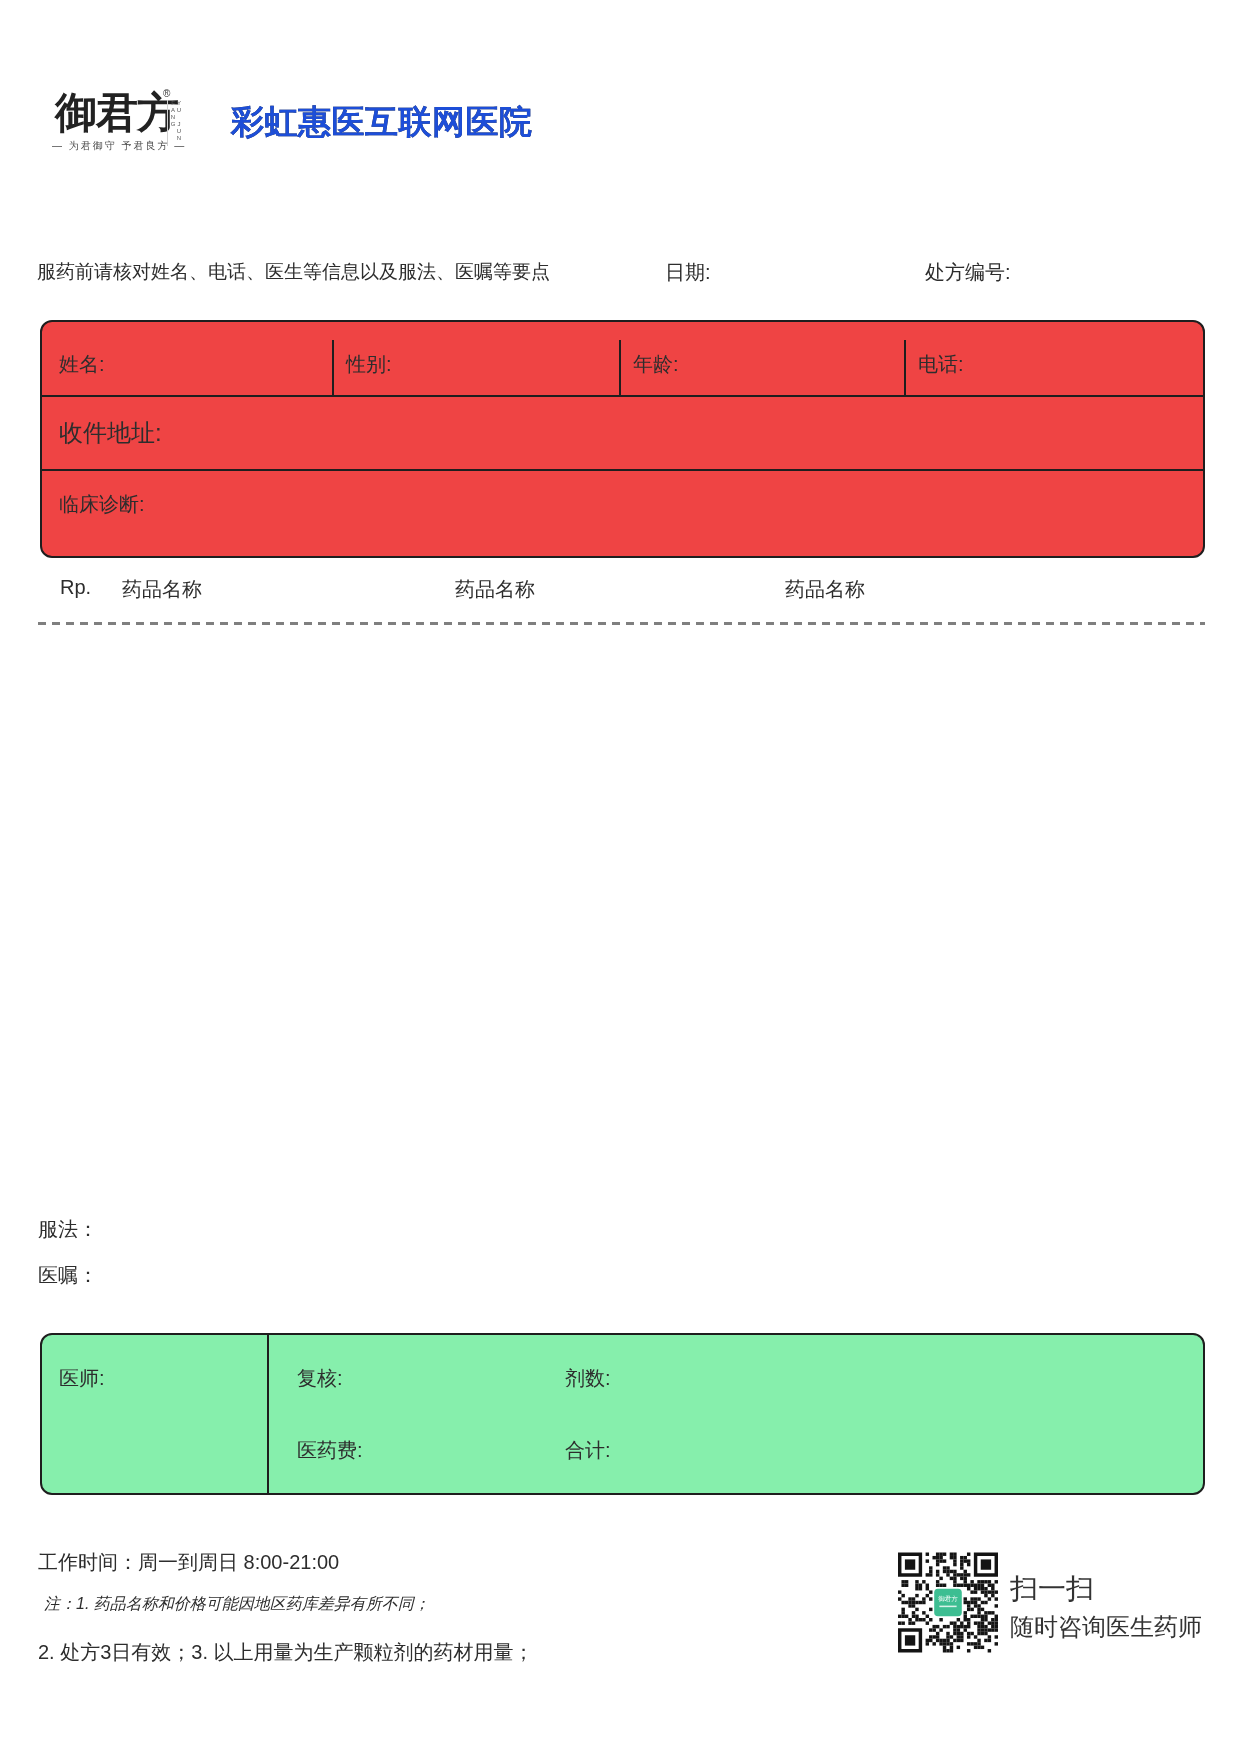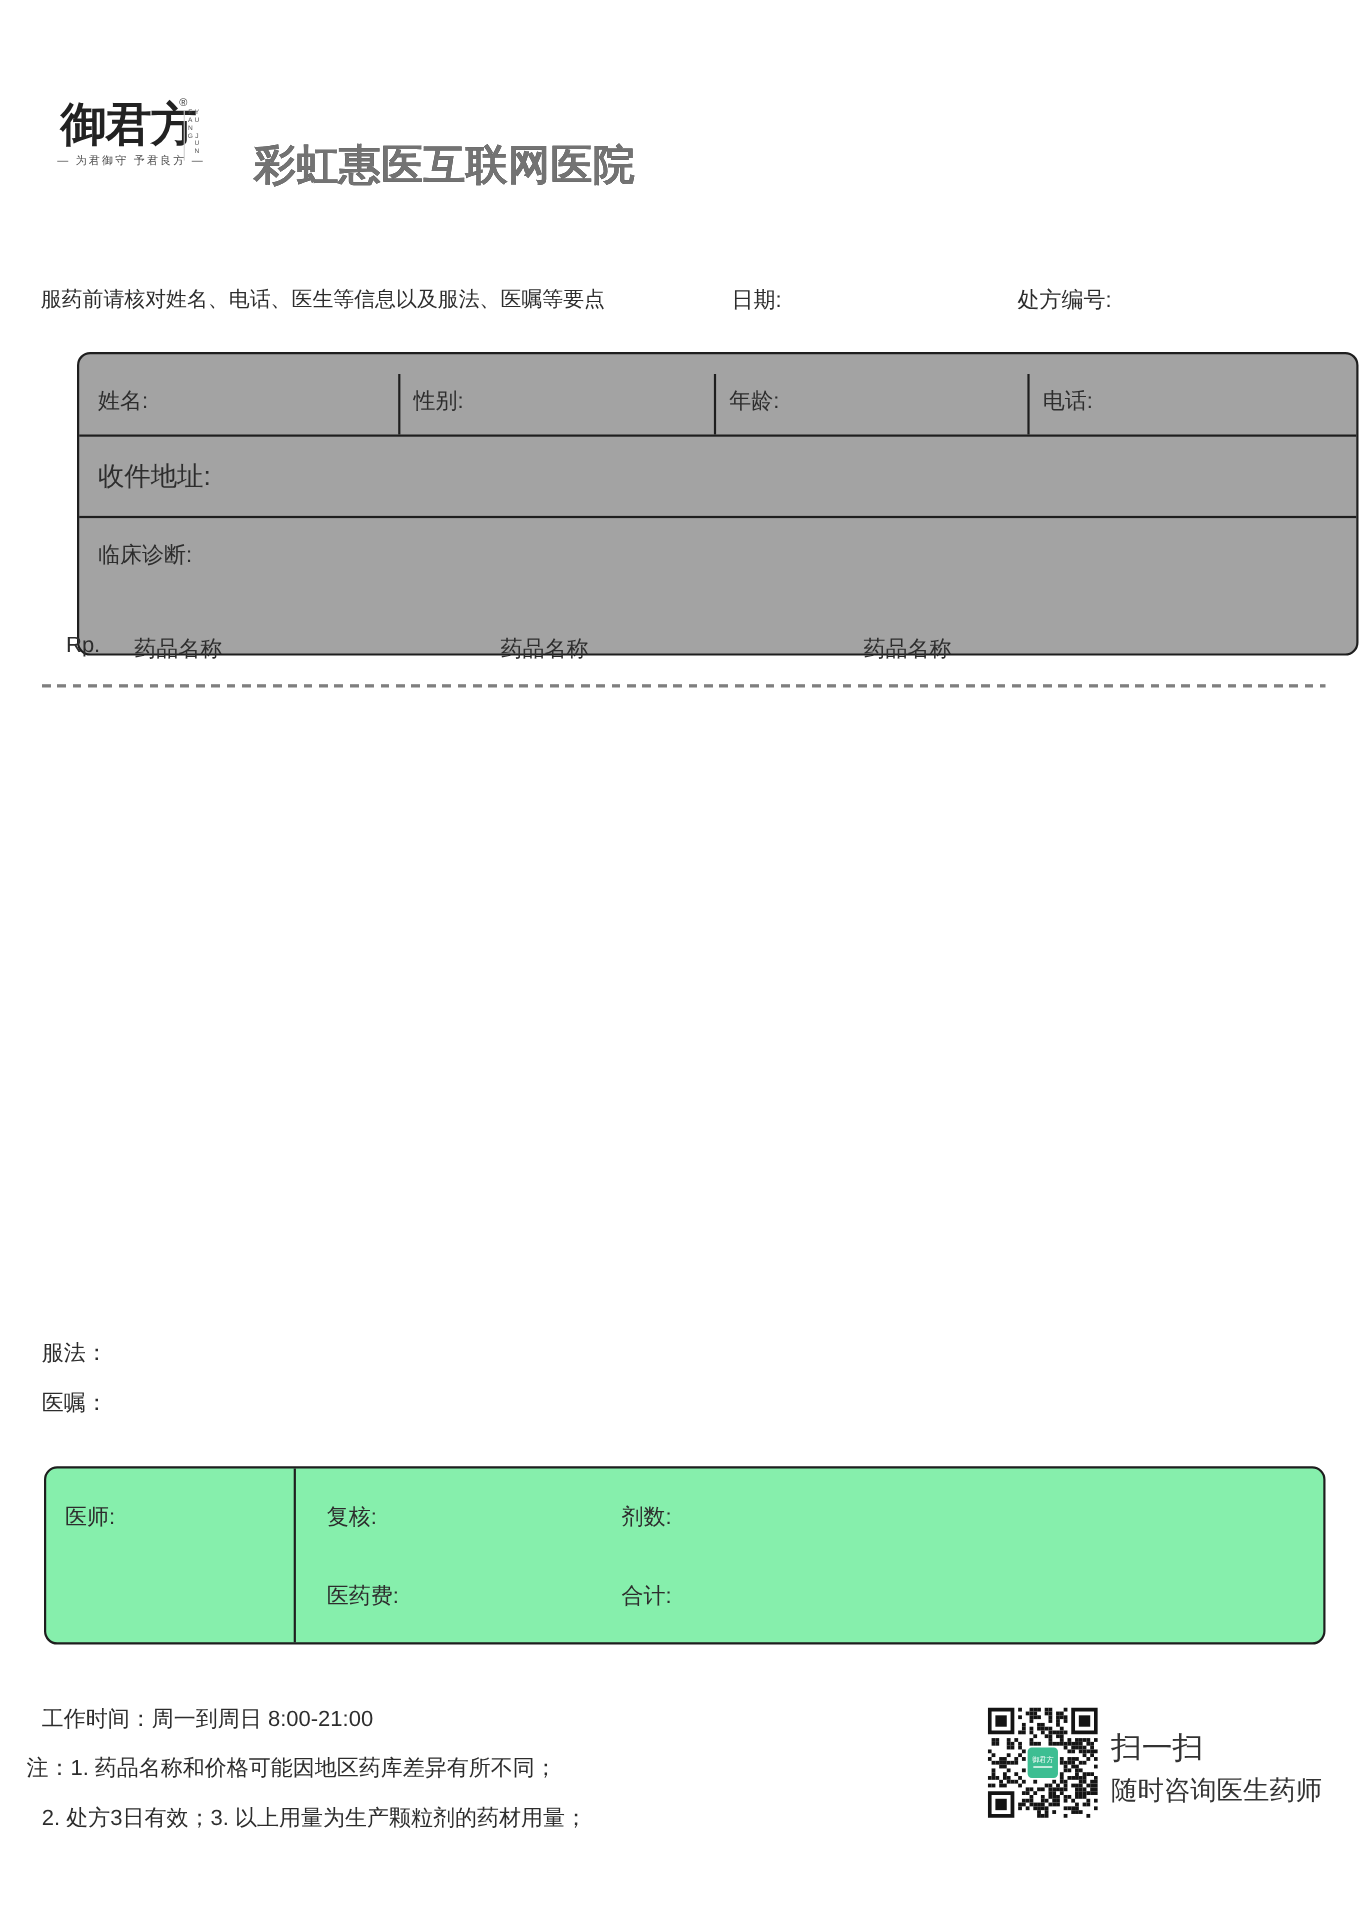--- a/index.html
+++ b/index.html
@@ -24,34 +24,34 @@
     writing-mode:vertical-rl; text-orientation:upright;
     font-size:6px; letter-spacing:1px; color:#555;
     border-left:1px solid #cfcfcf; padding-left:2px;
   }
   .logo-tagline {
     position:absolute; left:52px; top:139px; width:122px;
     font-size:10px; letter-spacing:2px; color:#4a4a4a;
     text-align:center; white-space:nowrap;
   }
   .hospital-name {
-    position:absolute; left:231px; top:125px;
-    font-size:38px; font-weight:900; letter-spacing:0.5px;
-    color:#737373; text-shadow:0 0 0.6px #2e2e2e;
+    position:absolute; left:231px; top:100px;
+    font-size:33px; font-weight:900; letter-spacing:0.5px;
+    color:#1d4ed8; text-shadow:0 0 0.6px #2e2e2e;
   }
 
   
   .notice   { position:absolute; left:37px;  top:259px; font-size:19px; color:#2d2d2d; }
   .date-lbl { position:absolute; left:665px; top:259px; font-size:20px; }
   .rxno-lbl { position:absolute; left:925px; top:259px; font-size:20px; }
 
   
   .patient-box {
-    position:absolute; left:40px; top:320px; width:1165px; height:276px;
-    border:2.5px solid #1e1e1e; border-radius:12px; background:#a3a3a3;margin-left:30px;
+    position:absolute; left:40px; top:320px; width:1165px; height:238px;
+    border:2.5px solid #1e1e1e; border-radius:12px; background:#ef4444;
   }
   .p-row1 { display:flex; height:75px; border-bottom:2.5px solid #1e1e1e; }
   .p-cell { position:relative; display:flex; align-items:center; padding:12px 0 0 14px; font-size:20px; }
   .p-cell.c1 { width:290px; padding-left:17px; }
   .p-cell.c2 { width:287px; }
   .p-cell.c3 { width:285px; }
   .p-cell.c4 { flex:1; }
   .p-cell.c2::before, .p-cell.c3::before, .p-cell.c4::before {
     content:""; position:absolute; left:0; top:18px; bottom:0;
     width:2px; background:#1e1e1e;
@@ -81,21 +81,21 @@
   }
   .sign-divider { position:absolute; left:225px; top:0; bottom:0; width:2px; background:#1e1e1e; }
   .physician-lbl { position:absolute; left:17px;  top:30px;  font-size:20px; }
   .review-lbl    { position:absolute; left:255px; top:30px;  font-size:20px; }
   .doses-lbl     { position:absolute; left:523px; top:30px;  font-size:20px; }
   .fee-lbl       { position:absolute; left:255px; top:102px; font-size:20px; }
   .total-lbl     { position:absolute; left:523px; top:102px; font-size:20px; }
 
   
   .work-hours { position:absolute; left:38px; top:1549px; font-size:20px; }
-  .note1      { position:absolute; left:24px; top:1594px; font-size:20px; }
+  .note1      { position:absolute; left:44px; top:1594px; font-size:16px;font-style:italic; }
   .note2      { position:absolute; left:38px; top:1639px; font-size:20px; }
   .qr-wrap    { position:absolute; left:898px; top:1551px; width:100px; height:103px; }
   .qr-wrap svg { width:100%; height:100%; }
   .scan-line1 { position:absolute; left:1010px; top:1570px; font-size:28px; color:#333; }
   .scan-line2 { position:absolute; left:1010px; top:1611px; font-size:24px; color:#333; }
 </style>
 </head>
 <body>
 
 <div class="page">

